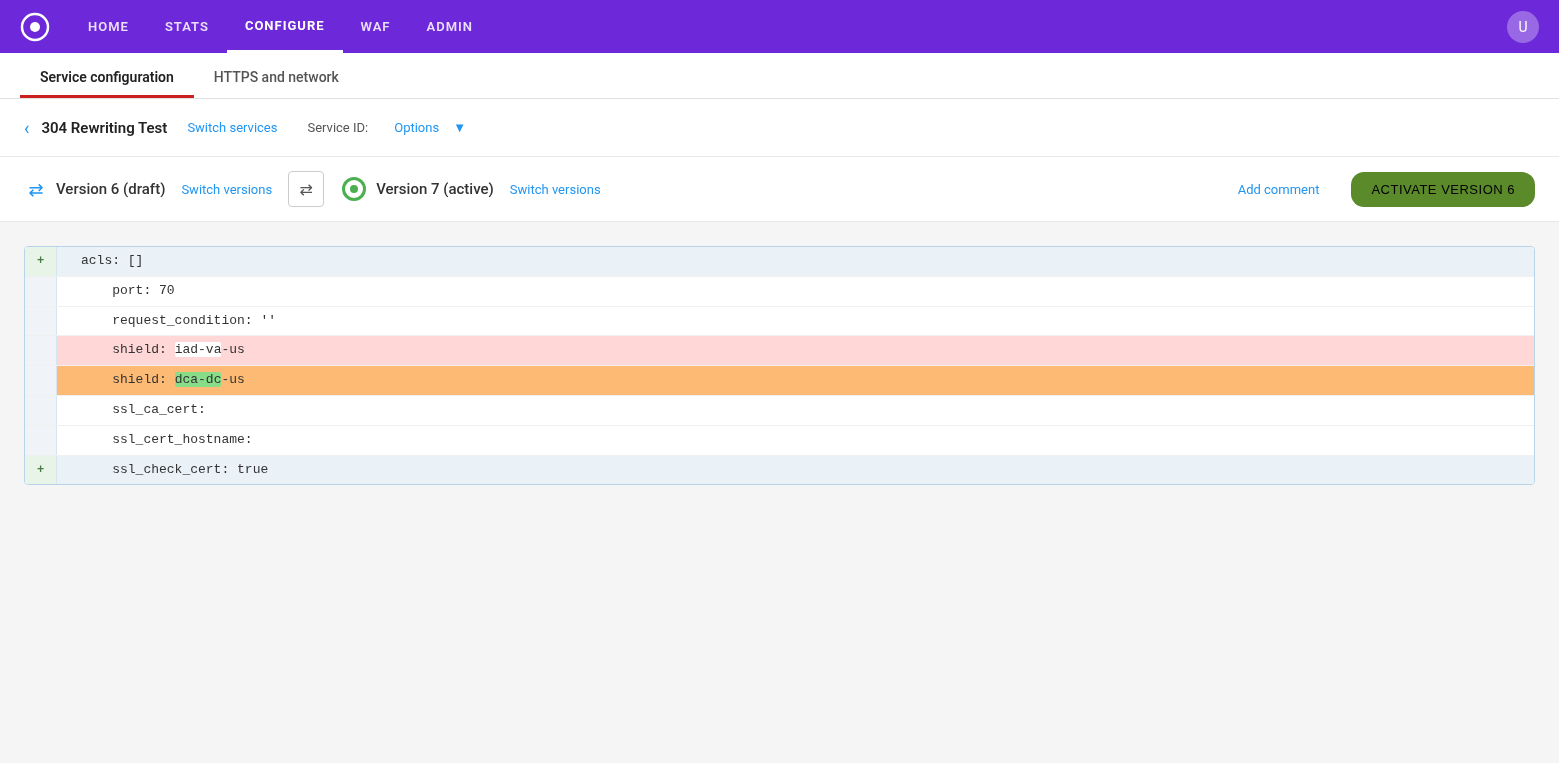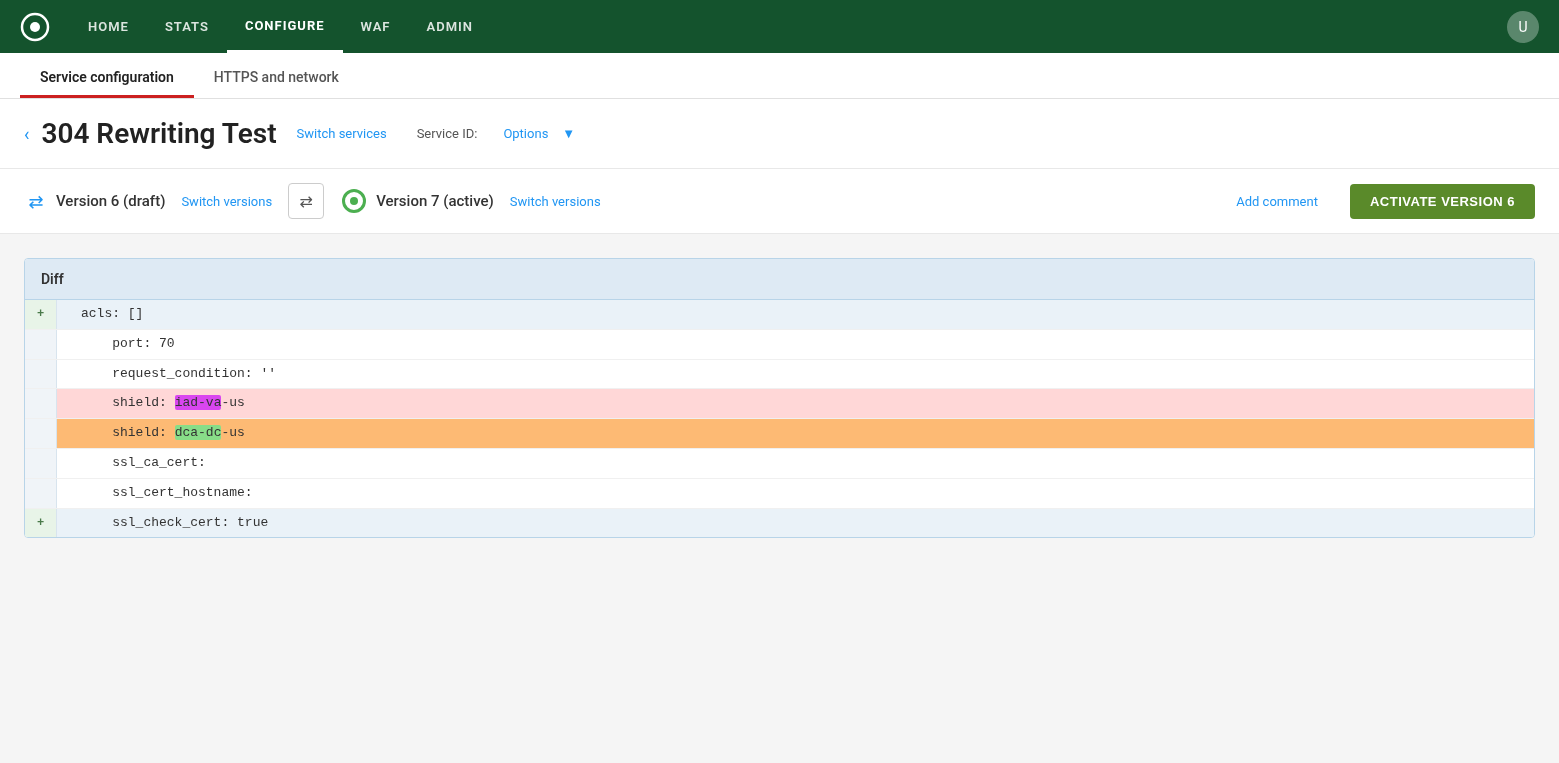--- a/index.html
+++ b/index.html
@@ -1,20 +1,20 @@
 <!DOCTYPE html>
 <html><head>
   <meta charset="utf-8">
   <style>
     * { box-sizing: border-box; margin: 0; padding: 0; }
     body { font-family: -apple-system, BlinkMacSystemFont, 'Segoe UI', Roboto, sans-serif; background: #f5f5f5; }
 
     
     .top-nav {
-      background: #14532d;
+      background: #6d28d9;
       height: 53px;
       display: flex;
       align-items: center;
       padding: 0 20px;
     }
     .nav-logo {
       width: 30px;
       height: 30px;
       margin-right: 20px;
     }
@@ -72,21 +72,21 @@
       align-items: center;
       border-bottom: 1px solid #e8e8e8;
     }
     .back-arrow {
       color: #2196f3;
       font-size: 18px;
       cursor: pointer;
       margin-right: 12px;
     }
     .service-title {
-      font-size: 28px;
+      font-size: 15px;
       font-weight: 600;
       color: #222;
       margin-right: 20px;
     }
     .switch-services-link {
       color: #2196f3;
       font-size: 13px;
       cursor: pointer;
       text-decoration: none;
       margin-right: 30px;
@@ -156,27 +156,27 @@
     .spacer { flex: 1; }
     .add-comment-link {
       color: #2196f3;
       font-size: 13px;
       cursor: pointer;
       text-decoration: none;
       margin-right: 16px;
     }
     .activate-btn {
       background: #5a8a2a;
-      color: #ffffff;
+      color: #000000;
       border: none;
       padding: 10px 20px;
       font-size: 13px;
-      font-weight: 700;
+      font-weight: 400;
       letter-spacing: 0.5px;
-      border-radius: 4px;
+      border-radius: 13px;
       cursor: pointer;
     }
 
     
     .diff-container {
       margin: 24px;
       border: 1px solid #b8d4e8;
       border-radius: 4px;
       overflow: hidden;
       background: #fff;
@@ -221,21 +221,21 @@
       white-space: pre;
       flex: 1;
       color: #333;
       line-height: 1.6;
     }
     .diff-row.removed { background: #ffd7d7; }
     .diff-row.added { background: #fdba74; }
     .diff-row.context { background: #eaf2f8; }
     .diff-row.normal { background: #fff; }
     .highlight-removed {
-      background: #d946ef;
+      background: #ffffff;
       border-radius: 2px;
     }
     .highlight-added {
       background: #88dd88;
       border-radius: 2px;
     }
 
     
     .icon-active {
       width: 24px; height: 24px; border-radius: 50%;
@@ -304,21 +304,20 @@
     </div>
     <span class="version-label">Version 7 (active)</span>
   </div>
   <a class="switch-versions-link">Switch versions</a>
   <div class="spacer"></div>
   <a class="add-comment-link">Add comment</a>
   <button class="activate-btn">ACTIVATE VERSION 6</button>
 </div>
 
 <div class="diff-container">
-  <div class="diff-header">Diff</div>
   <div class="diff-body">
 
     <div class="diff-row context">
       <div class="diff-gutter plus">+</div>
       <div class="diff-line">acls: []</div>
     </div>
 
     <div class="diff-row normal">
       <div class="diff-gutter"></div>
       <div class="diff-line">    port: 70</div>

